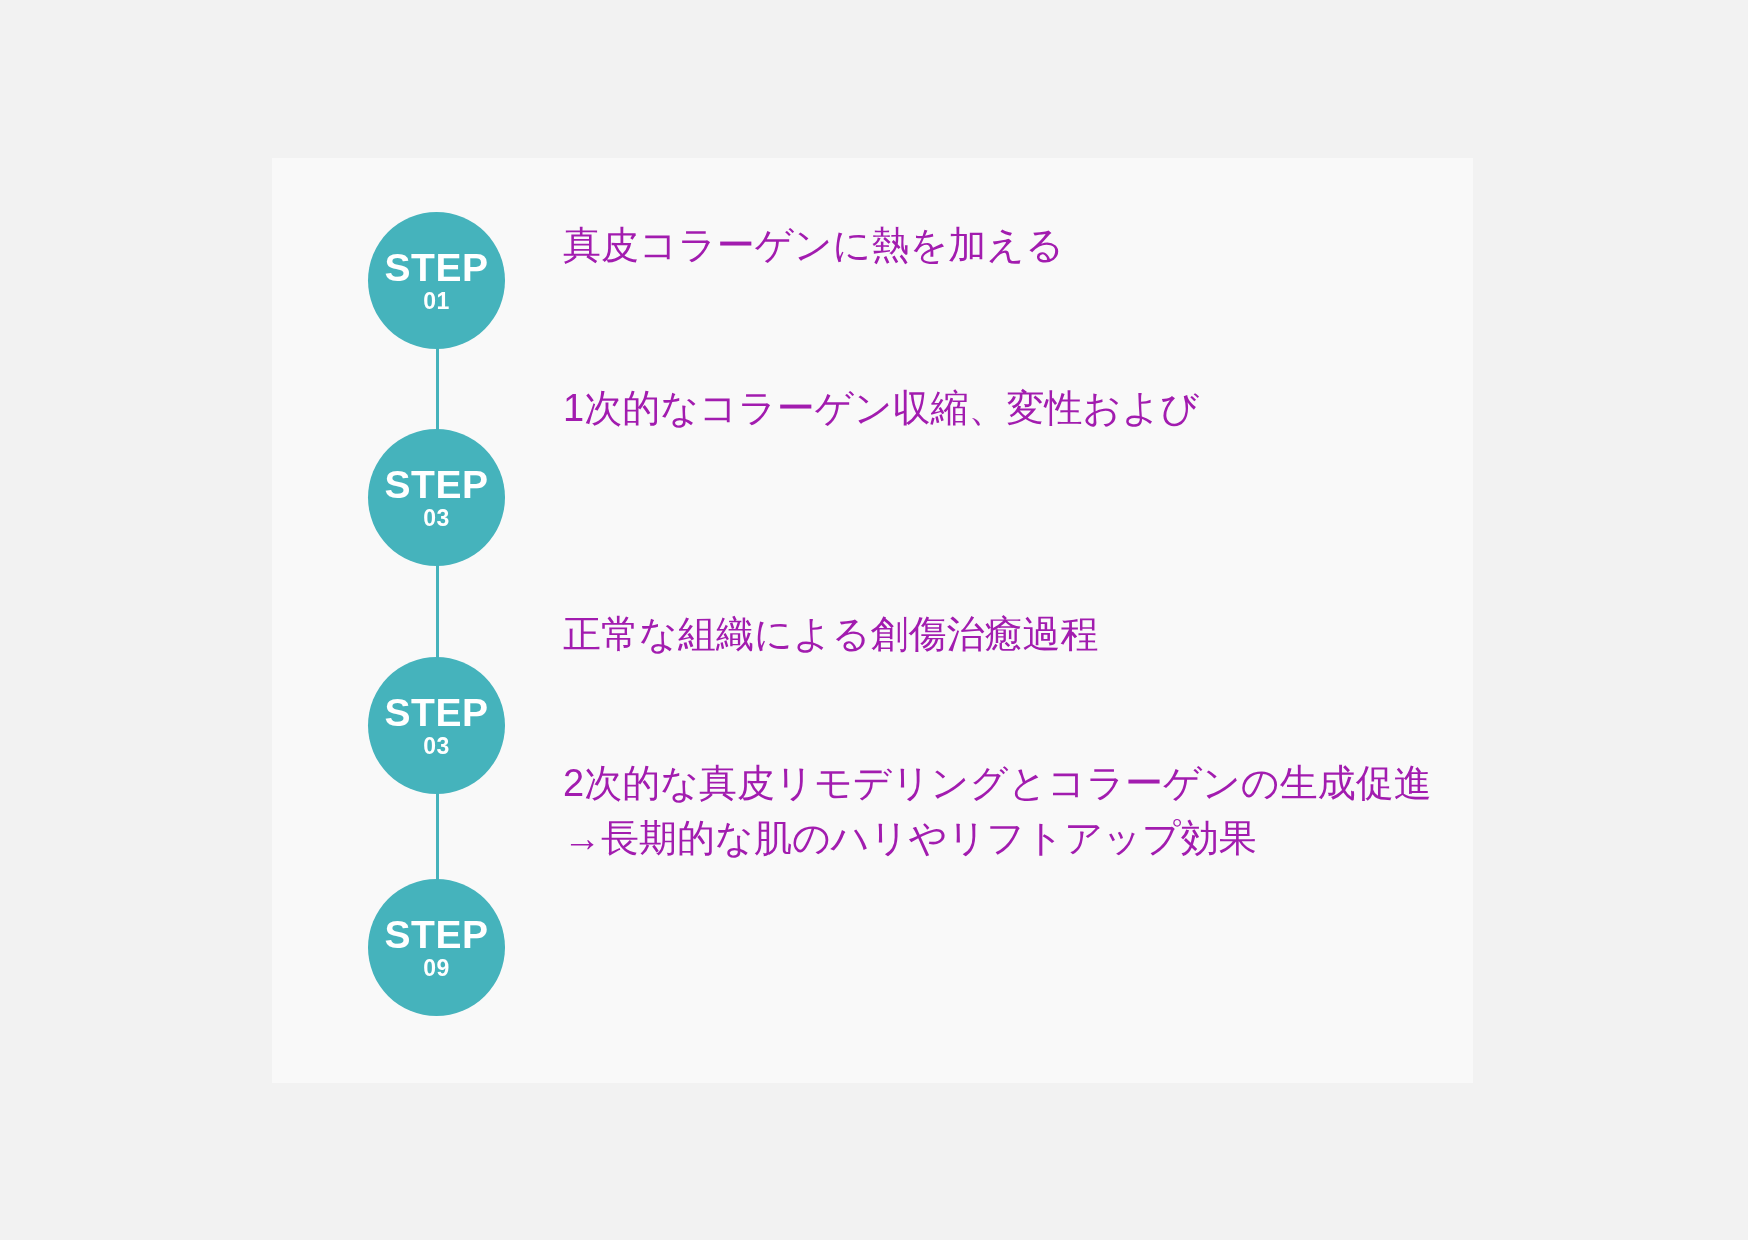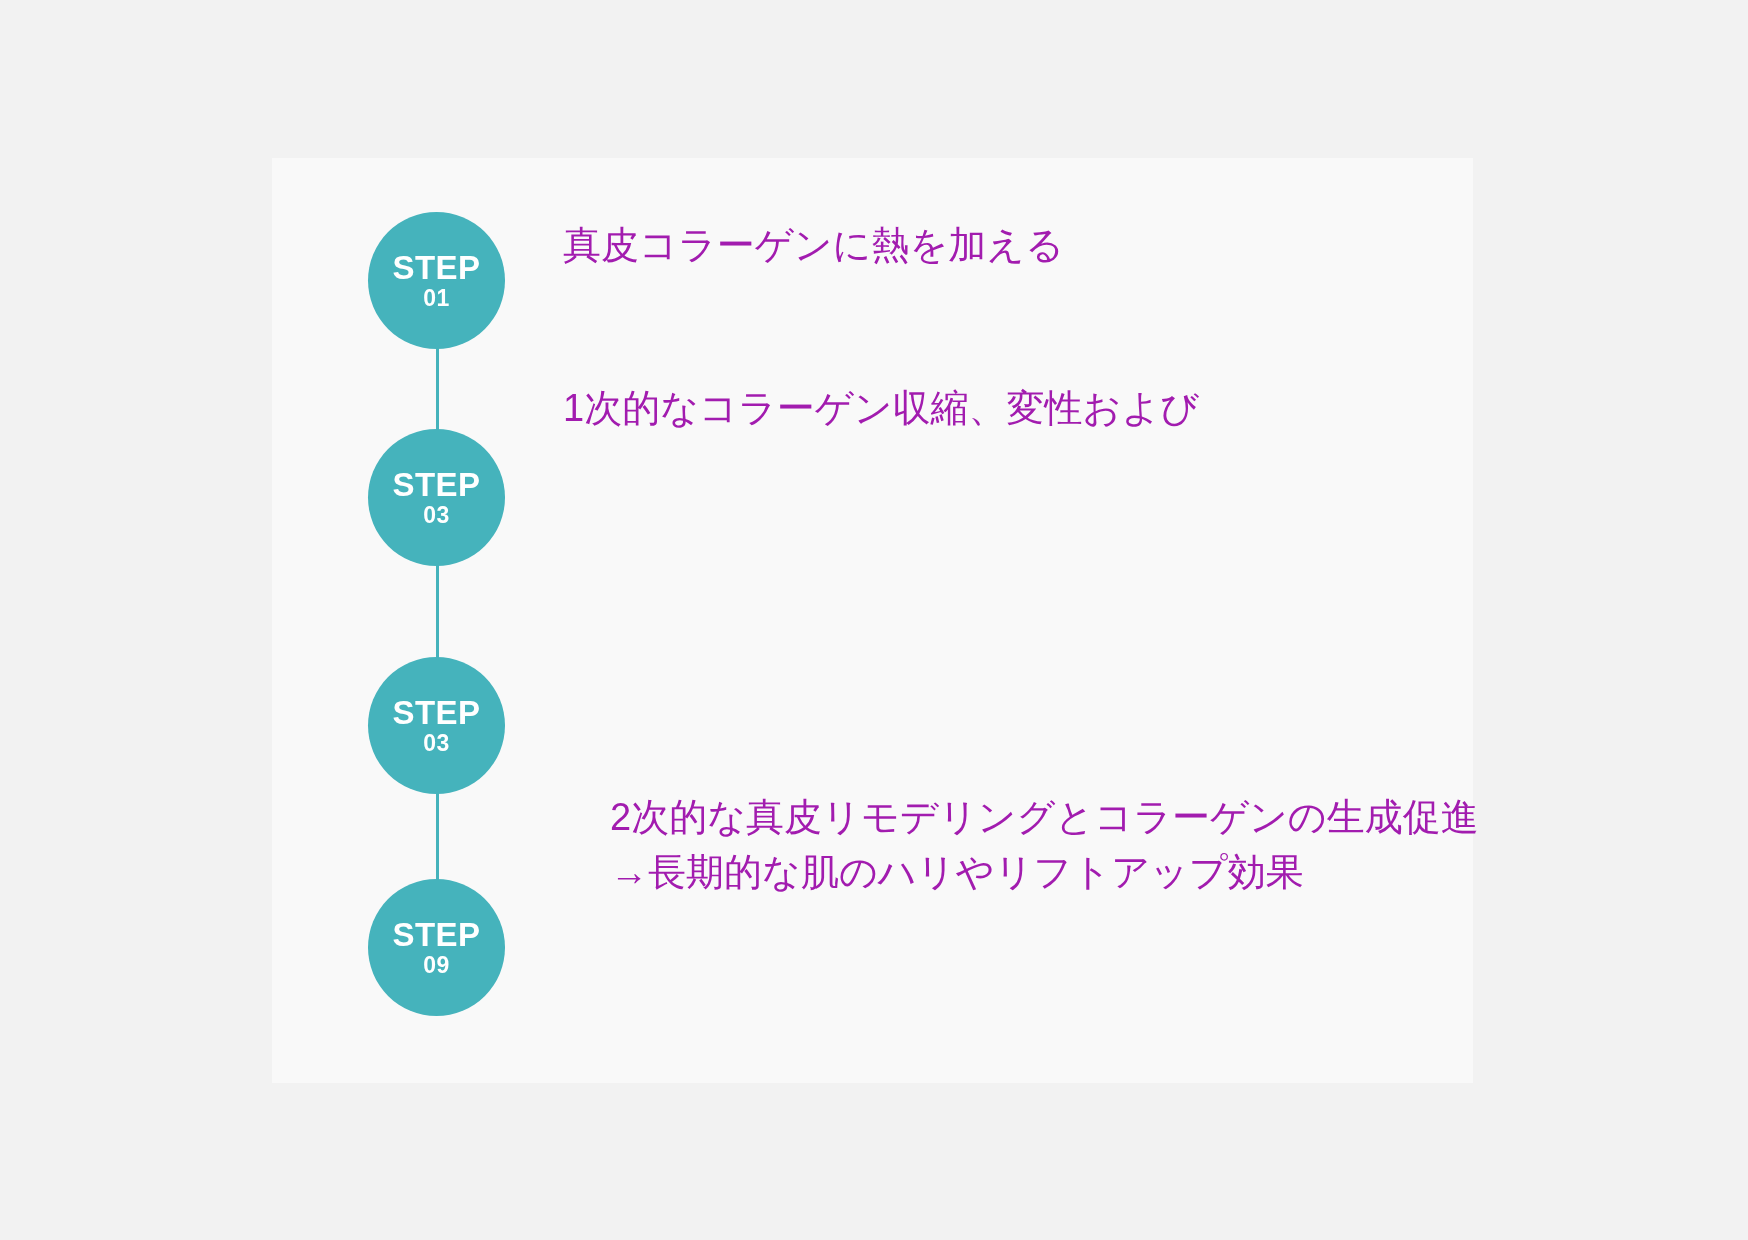--- a/index.html
+++ b/index.html
@@ -51,21 +51,21 @@
     color: #ffffff;
     display: flex;
     flex-direction: column;
     align-items: center;
     justify-content: center;
     text-align: center;
     line-height: 1.08;
     z-index: 2;
   }
   .badge .badge-word {
-    font-size: 33px;
+    font-size: 39px;
     font-weight: bold;
     letter-spacing: 0.5px;
   }
   .badge .badge-num {
     font-size: 23px;
     font-weight: bold;
     letter-spacing: 0.5px;
   }
 
   .step-text {
@@ -82,21 +82,21 @@
   #badge-1 { left: 368px; top: 212px; }
   #text-1  { top: 218px; }
 
   #badge-2 { left: 368px; top: 429px; }
   #text-2  { top: 381px; }
 
   #badge-3 { left: 368px; top: 657px; }
   #text-3  { top: 607px; }
 
   #badge-4 { left: 368px; top: 879px; }
-  #text-4  { top: 790px; margin-left: 47px; }
+  #text-4  { top: 756px; }
 </style>
 </head>
 <body>
 
 <div id="stage">
 
   <div id="panel"></div>
 
   <div class="connector c1"></div>
   <div class="connector c2"></div>
@@ -115,20 +115,23 @@
     <span class="badge-num">03</span>
   </div>
   <div class="step-text" id="text-2">
     <span class="line">1次的なコラーゲン収縮、変性および</span>
   </div>
 
   <div class="badge" id="badge-3">
     <span class="badge-word">STEP</span>
     <span class="badge-num">03</span>
   </div>
+  <div class="step-text" id="text-3">
+    <span class="line">正常な組織による創傷治癒過程</span>
+  </div>
 
   <div class="badge" id="badge-4">
     <span class="badge-word">STEP</span>
     <span class="badge-num">09</span>
   </div>
   <div class="step-text" id="text-4">
     <span class="line">2次的な真皮リモデリングとコラーゲンの生成促進</span>
     <span class="line">→長期的な肌のハリやリフトアップ効果</span>
   </div>
 

